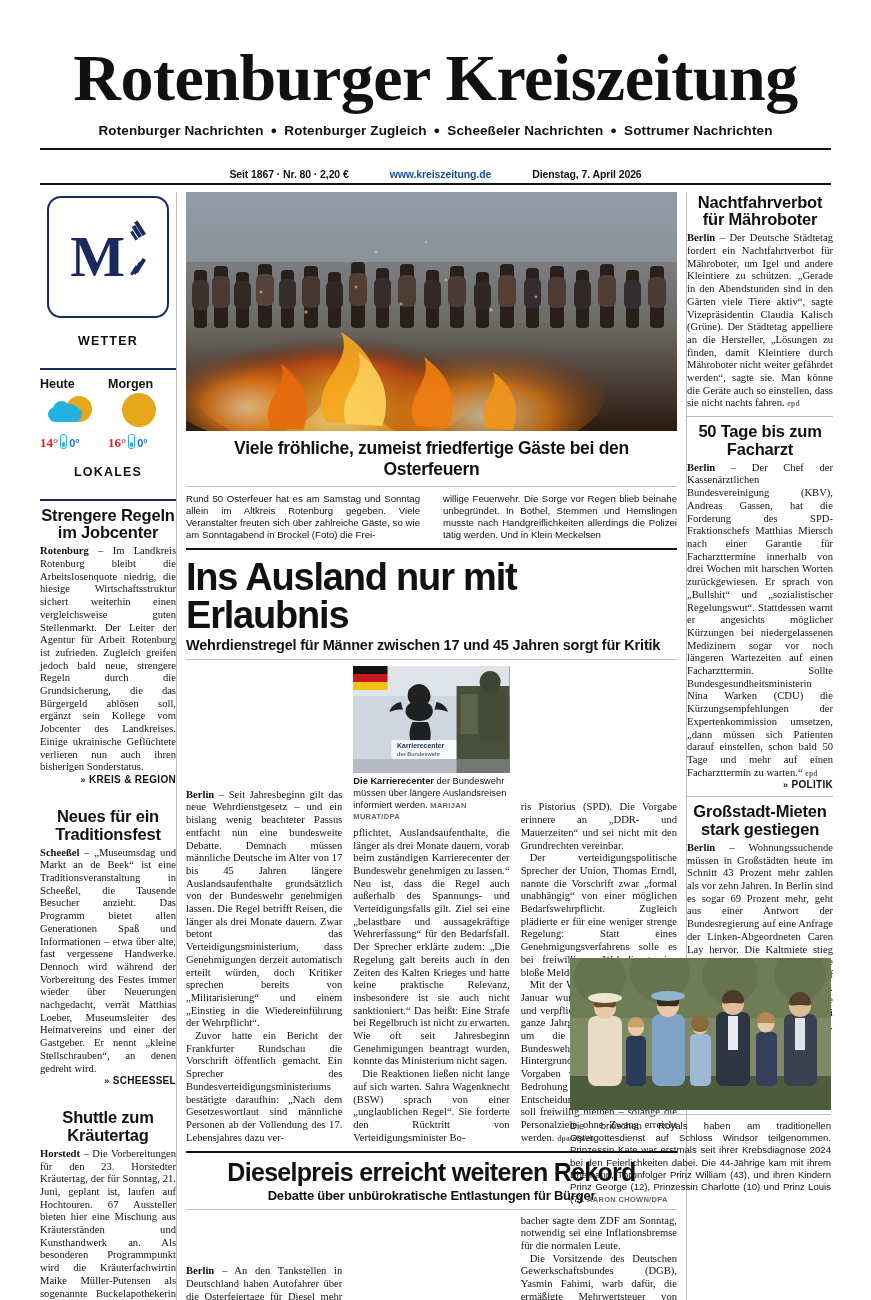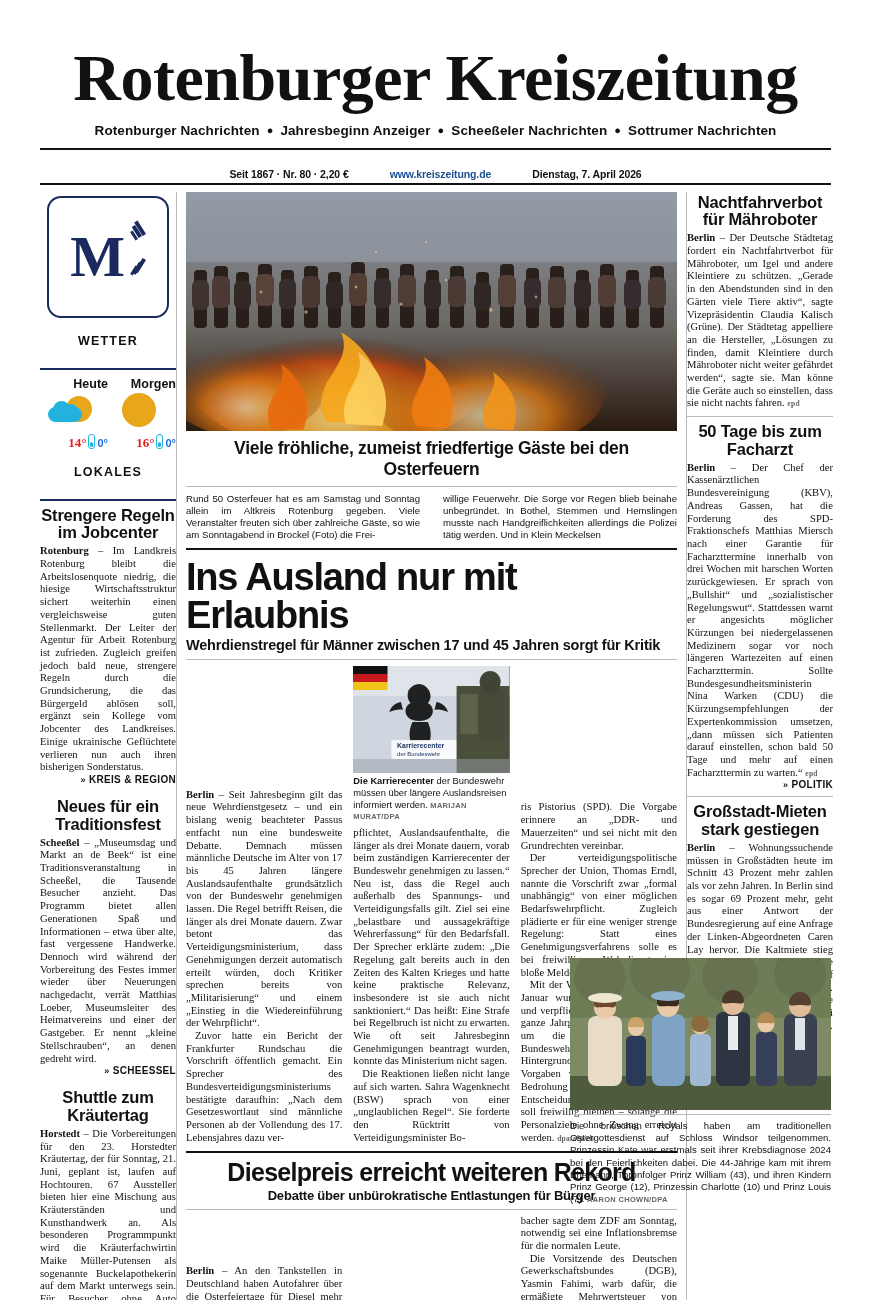--- a/index.html
+++ b/index.html
@@ -48,42 +48,42 @@
     color:#1b2a5e;line-height:1;letter-spacing:-2px;
   }
   .logo-k{position:relative;width:22px;height:46px;margin-left:1px;}
   .logo-k span{position:absolute;background:#1b2a5e;right:0;}
   .sec-head{
     text-align:center;font-size:12.5px;font-weight:700;letter-spacing:1.2px;
     color:#111;margin-top:16px;padding-bottom:20px;
   }
   .sec-rule{border-top:2px solid #1b2a5e;}
   .weather{display:flex;margin-top:7px;}
-  .wx{flex:1;text-align:right;}
+  .wx{flex:1;text-align:left;}
   .wx-day{font-size:12.5px;font-weight:700;color:#111;}
   .wx-icon{height:38px;position:relative;margin-top:2px;}
   .sun{
     position:absolute;width:30px;height:30px;border-radius:50%;
     background:#e8a71a;
   }
   .cloud{
     position:absolute;background:#23b2e0;border-radius:9px;
   }
   .wx-temps{font-size:13px;font-weight:700;margin-top:3px;}
   .t-hi{color:#e02020;font-family:Liberation Serif, serif;}
   .t-lo{color:#1e6fd9;font-size:11px;}
   .thermo{
     display:inline-block;width:5px;height:13px;border:1.3px solid #23b2e0;
     border-radius:3px;vertical-align:-2px;margin:0 2px;position:relative;
   }
   .thermo:after{
     content:"";position:absolute;left:0.4px;bottom:0.4px;width:3px;height:5px;
     background:#23b2e0;border-radius:2px;
   }
-  .art{margin-top:13px;}
+  .art{margin-top:23px;}
   .art-h{
     font-size:16.5px;font-weight:700;line-height:1.08;text-align:center;
     color:#111;margin-bottom:3px;letter-spacing:-0.2px;
   }
   .body-serif{
     font-family:"Liberation Serif", serif;font-size:10.6px;line-height:1.2;
     text-align:justify;color:#111;hyphens:auto;
   }
   .body-serif b{font-weight:700;}
   .ressort{
@@ -138,21 +138,21 @@
   .royal-photo{width:100%;height:152px;background:#5c6b4a;overflow:hidden;position:relative;}
 </style>
 </head>
 <body>
 
 <div class="page">
 
   <div class="masthead">
     <h1 class="masthead-title">Rotenburger Kreiszeitung</h1>
     <div class="masthead-sub">
-      <span>Rotenburger Nachrichten</span><span class="dot">●</span><span>Jahresbeginn Anzeiger</span><span class="dot">●</span><span>Scheeßeler Nachrichten</span><span class="dot">●</span><span>Sottrumer Nachrichten</span>
+      <span>Rotenburger Nachrichten</span><span class="dot">●</span><span>Rotenburger Zugleich</span><span class="dot">●</span><span>Scheeßeler Nachrichten</span><span class="dot">●</span><span>Sottrumer Nachrichten</span>
     </div>
   </div>
   <div class="rule-top"></div>
   <div class="infobar">
     <span>Seit 1867 · Nr. 80 · 2,20 €</span>
     <span class="web">www.kreiszeitung.de</span>
     <span>Dienstag, 7. April 2026</span>
   </div>
   <div class="rule-bot"></div>
 

